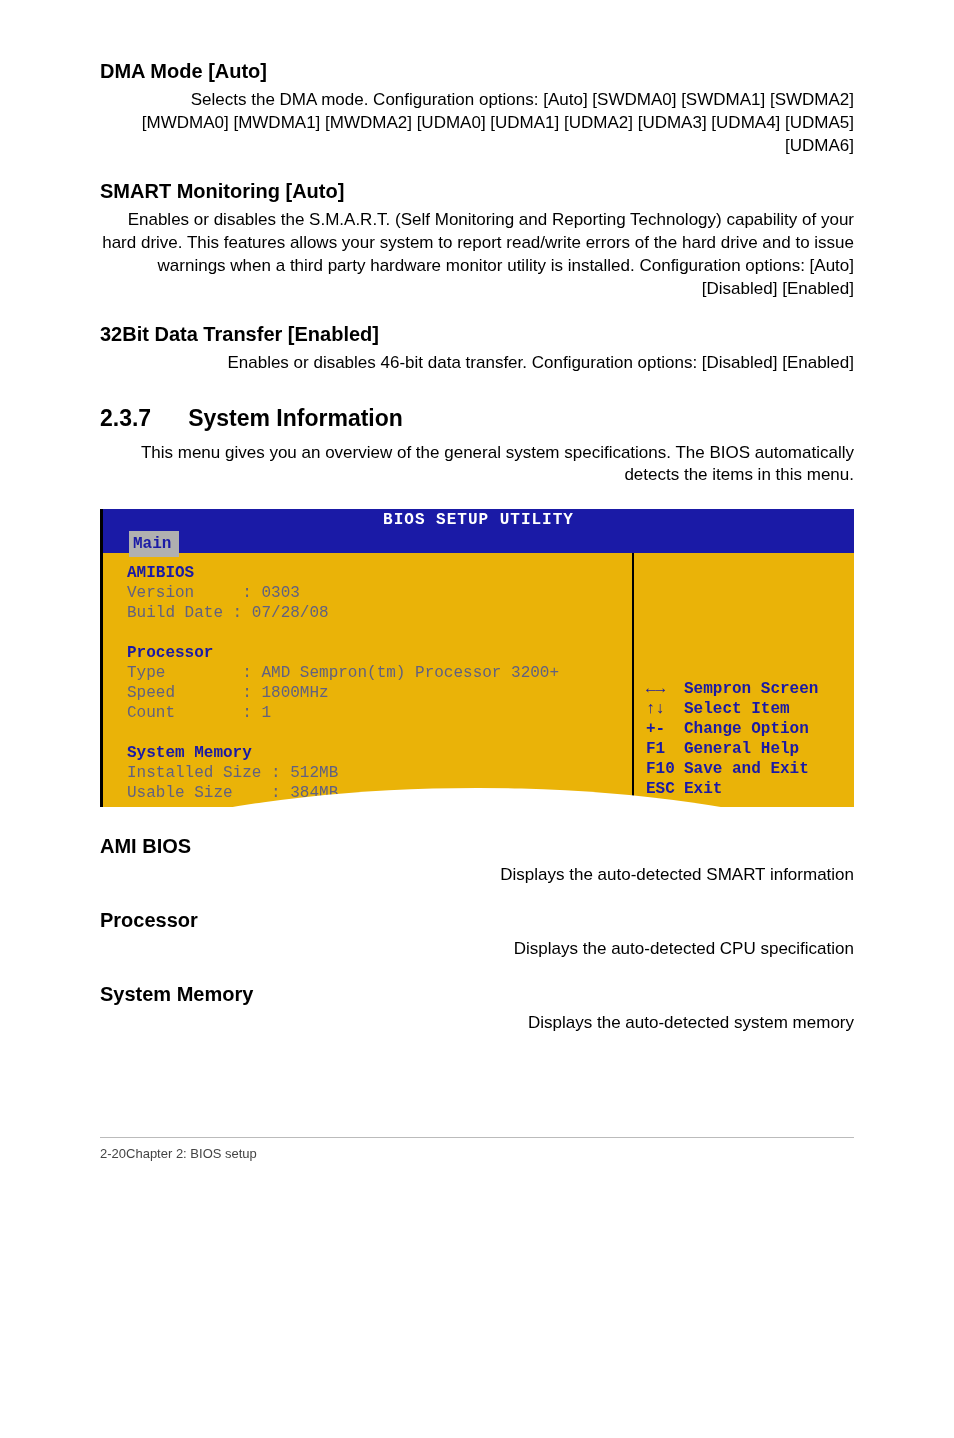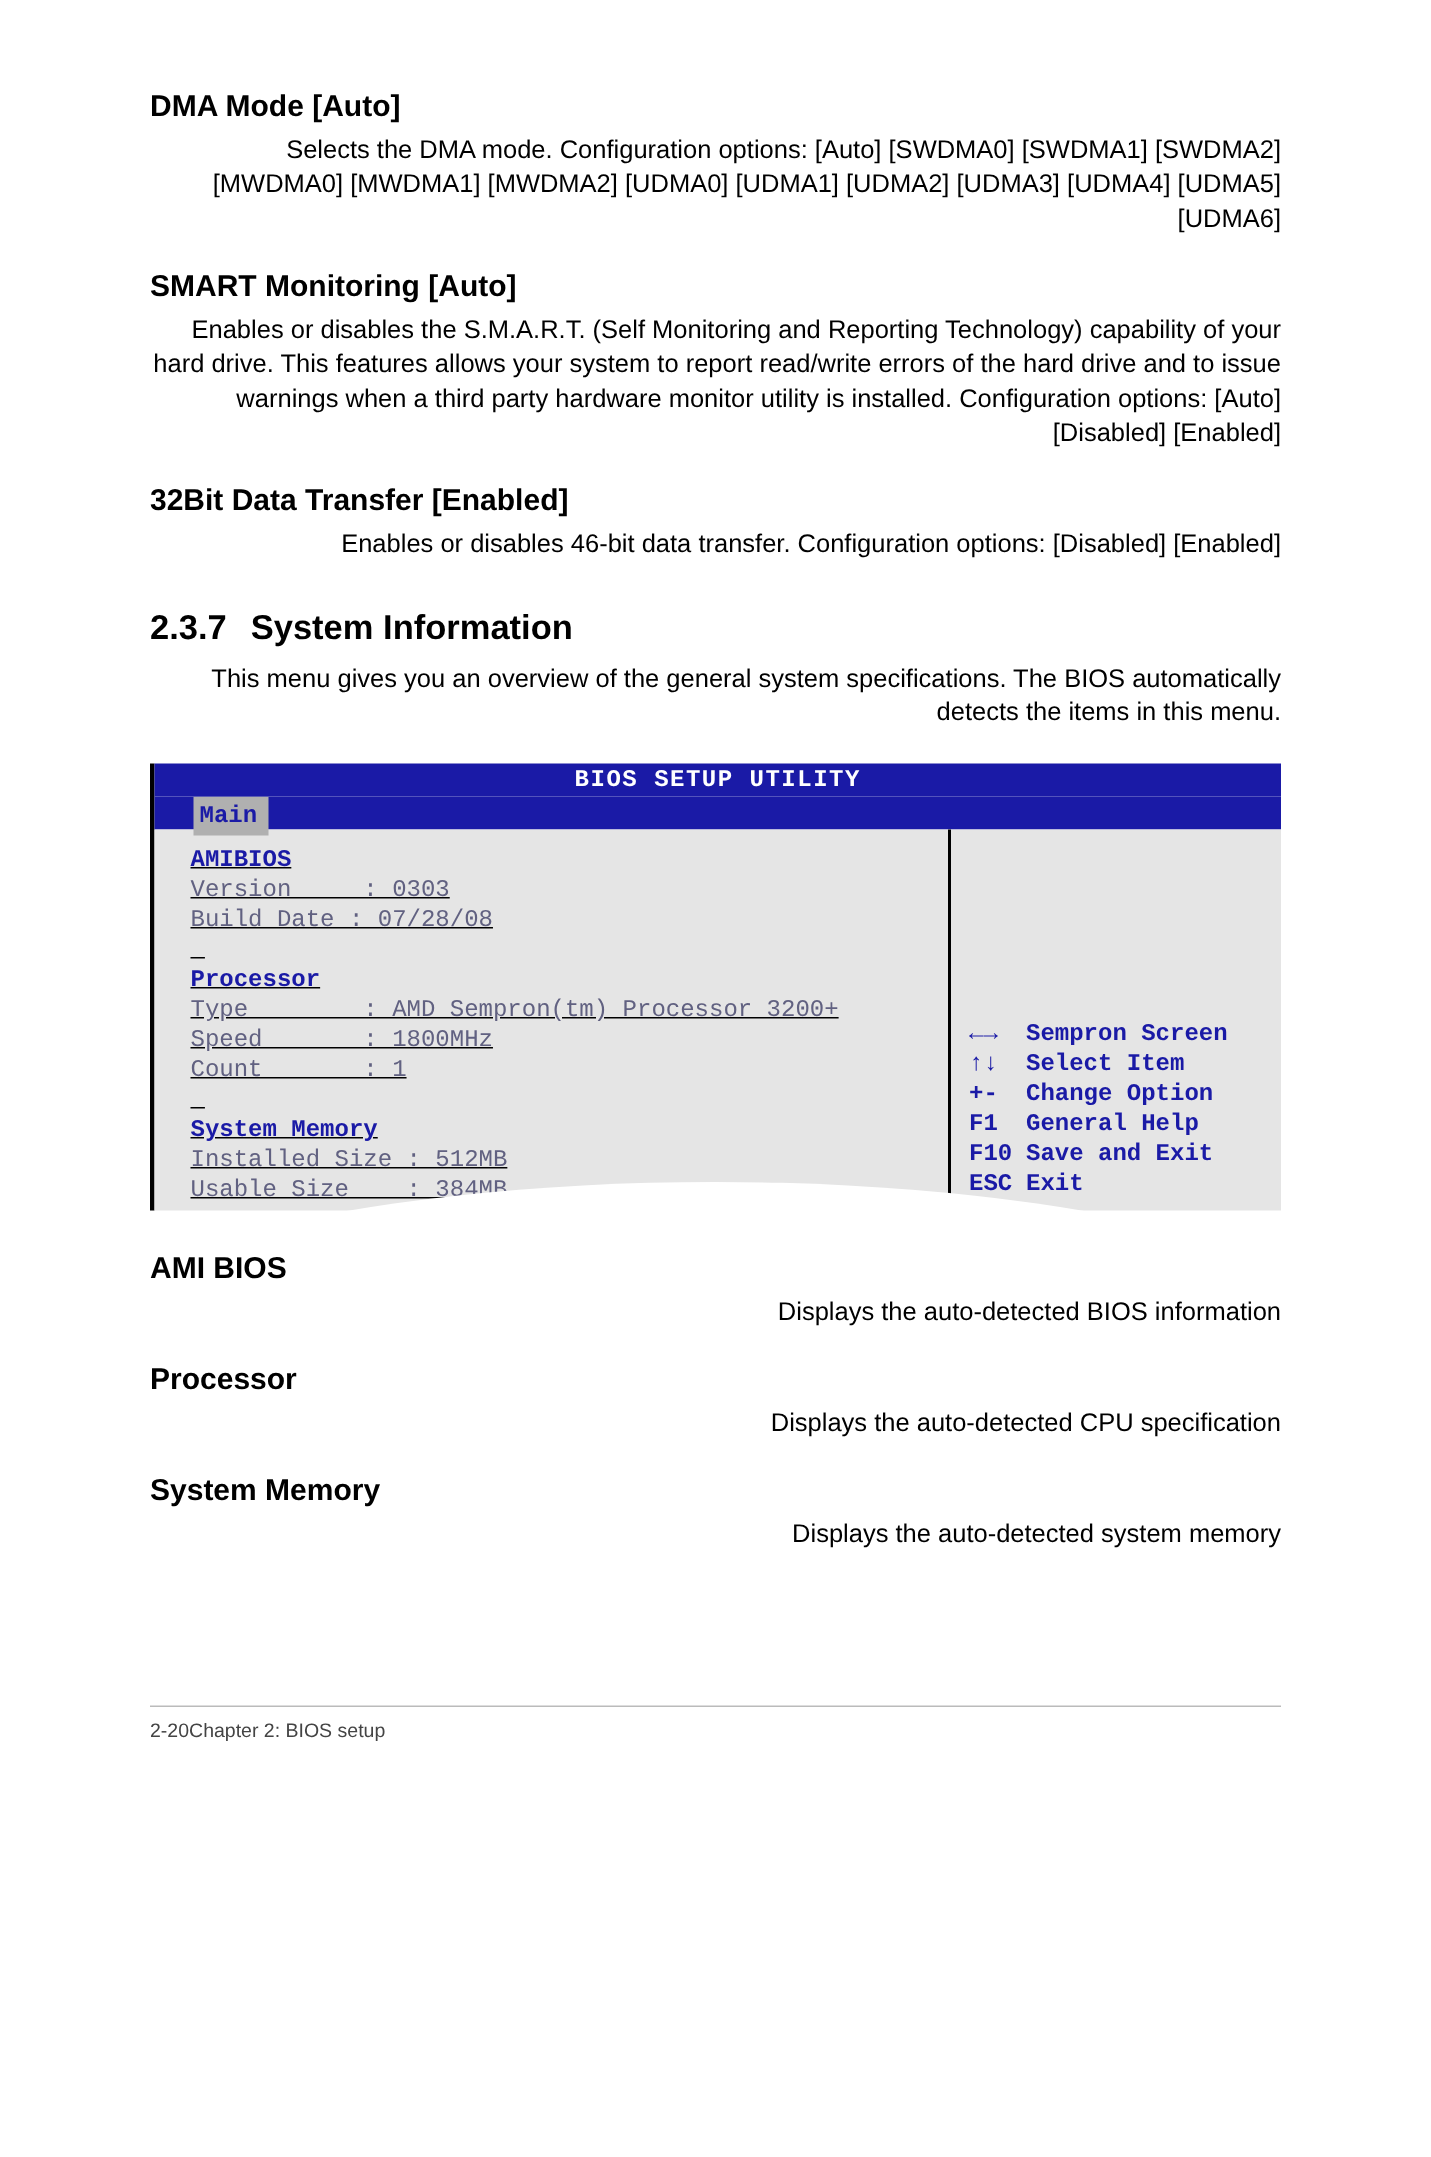--- a/index.html
+++ b/index.html
@@ -24,21 +24,21 @@
     margin: 0 0 22px 0;
     text-align: right;
   }
   .section-title {
     font-size: 23px;
     font-weight: bold;
     margin: 30px 0 10px 0;
   }
   .section-number {
     display: inline-block;
-    margin-right: 16px;
+    margin-right: 37px;
   }
   .bios-box {
     border-left: 3px solid #000;
     margin: 14px 0 28px 0;
     font-family: "Courier New", monospace;
     font-size: 16px;
     position: relative;
     background: #fff;
   }
   .bios-titlebar {
@@ -59,23 +59,22 @@
   }
   .bios-tab {
     background: #b0b0b0;
     color: #1a1aa6;
     font-weight: bold;
     padding: 2px 8px 2px 4px;
     display: inline-block;
   }
   .bios-content {
     display: flex;
-    background: #e5e5e5;
+    background: #eab308;
     min-height: 210px;
-    text-decoration: underline;
   }
   .bios-left {
     flex: 1;
     padding: 10px 10px 4px 24px;
     color: #616181;
   }
   .bios-right {
     width: 200px;
     border-left: 2px solid #000;
     padding: 10px 8px 4px 12px;
@@ -177,21 +176,21 @@
           <div class="bios-row"><span class="key-col">F1</span><span>General Help</span></div>
           <div class="bios-row"><span class="key-col">F10</span><span>Save and Exit</span></div>
           <div class="bios-row"><span class="key-col">ESC</span><span>Exit</span></div>
         </div>
       </div>
     </div>
     <div class="curve-mask"></div>
   </div>
 
   <h3 class="h-sub">AMI BIOS</h3>
-  <p class="body-text">Displays the auto-detected BIOS information</p>
+  <p class="body-text">Displays the auto-detected SMART information</p>
 
   <h3 class="h-sub">Processor</h3>
   <p class="body-text">Displays the auto-detected CPU specification</p>
 
   <h3 class="h-sub">System Memory</h3>
   <p class="body-text">Displays the auto-detected system memory</p>
 
 </div>
 
 <div class="footer">

